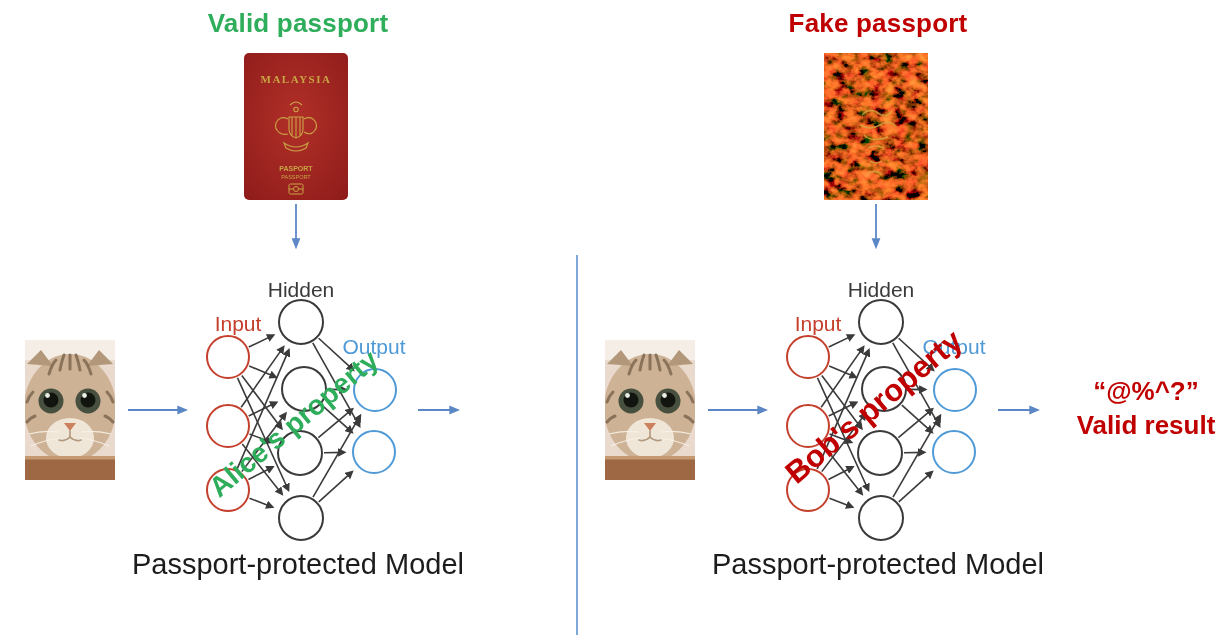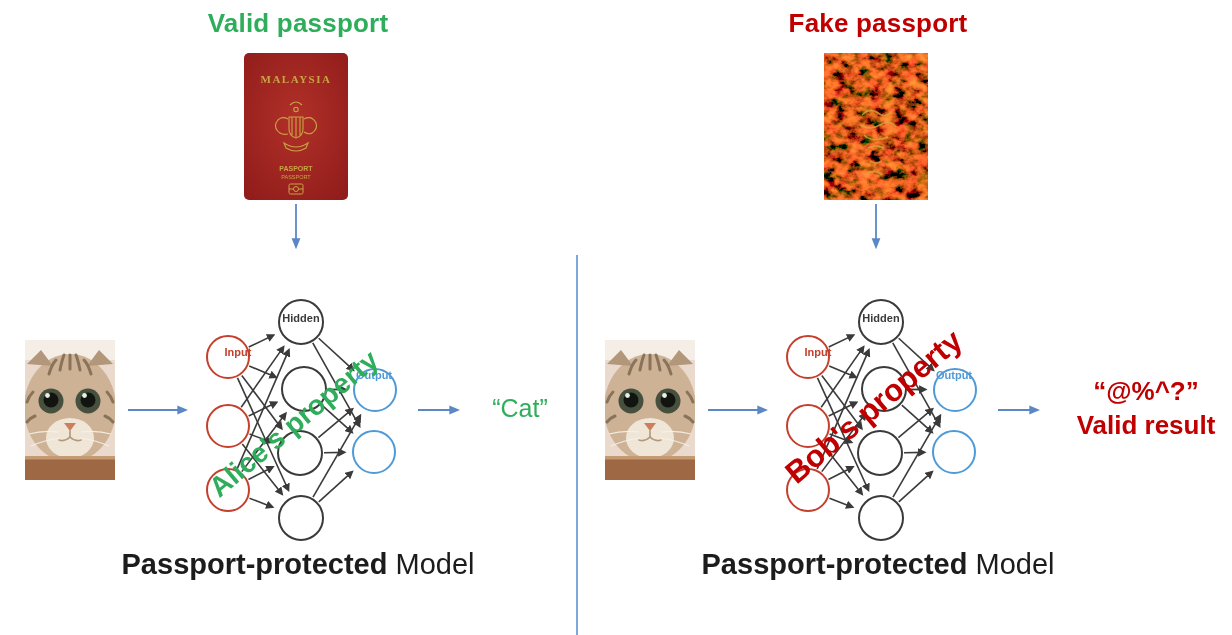--- a/index.html
+++ b/index.html
@@ -10,34 +10,34 @@
   .panel.left{left:0;}
   .panel.right{left:580px;}
   .divider{position:absolute;left:576px;top:255px;width:2px;height:380px;background:var(--divider-blue);}
   .title{position:absolute;left:0;top:8px;width:596px;text-align:center;
          font-size:26px;font-weight:700;letter-spacing:.2px;}
   .panel.left  .title{color:var(--green);}
   .panel.right .title{color:var(--dark-red);}
   .passport{position:absolute;left:244px;top:53px;width:104px;height:147px;}
   .photo{position:absolute;left:25px;top:340px;width:90px;height:140px;}
   .net-svg{position:absolute;left:0;top:0;width:655px;height:635px;pointer-events:none;}
-  .net-label{position:absolute;transform:translate(-50%,-50%);font-size:11px;font-weight:700;white-space:nowrap;margin-top:28px;}
+  .net-label{position:absolute;transform:translate(-50%,-50%);font-size:21px;font-weight:400;white-space:nowrap;}
   .hidden-label{left:301px;top:290px;color:var(--hidden-dark);}
   .input-label{left:238px;top:324px;color:var(--input-red);}
   .output-label{left:374px;top:347px;color:var(--output-blue);text-align:center;}
   .watermark{position:absolute;white-space:nowrap;transform:translate(-50%,-50%) rotate(-40deg);}
   .panel.left  .watermark{left:294px;top:424px;font-size:28px;font-weight:600;color:var(--green);}
   .panel.right .watermark{left:294px;top:407px;font-size:31px;font-weight:700;color:var(--dark-red);}
   .result{position:absolute;text-align:center;white-space:nowrap;}
   .panel.left  .result{left:460px;top:394px;width:120px;font-size:25px;color:var(--green);}
   .panel.right .result{left:486px;top:374px;width:160px;font-size:26px;font-weight:700;
                        color:var(--dark-red);line-height:34px;}
   .caption{position:absolute;left:0;top:545px;width:596px;text-align:center;
            font-size:29px;line-height:38px;color:#1c1c1c;}
-  .caption b{font-weight:700;}
+  .caption b{font-weight:400;}
   .caption .hl{font-weight:700;}
   .panel.left  .caption .hl{color:var(--green);}
   .panel.right .caption .hl{color:var(--dark-red);}
   .pp-t1{font-family:"Liberation Serif",serif;font-weight:700;letter-spacing:1.5px;}
   .gold{fill:var(--passport-gold);}
   .goldStroke{stroke:var(--passport-gold);fill:none;}
 </style>
 </head>
 <body>
 
@@ -165,23 +165,20 @@
     <svg class="photo" viewBox="0 0 90 140">
       <use href="#cat-face"></use>
     </svg>
 
     <div class="net-label hidden-label">Hidden</div>
     <div class="net-label input-label">Input</div>
     <div class="net-label output-label">Output</div>
 
     <div class="watermark">Alice's property</div>
 
-    <div class="result">
-        <div>“Cat”</div>
-      </div>
 
     <div class="caption">
       <div><b>Passport-protected</b><span> Model</span></div>
     </div>
   </section>
 
   <section class="panel right">
     <div class="title">Fake passport</div>
 
     <svg class="passport" viewBox="0 0 104 147">

